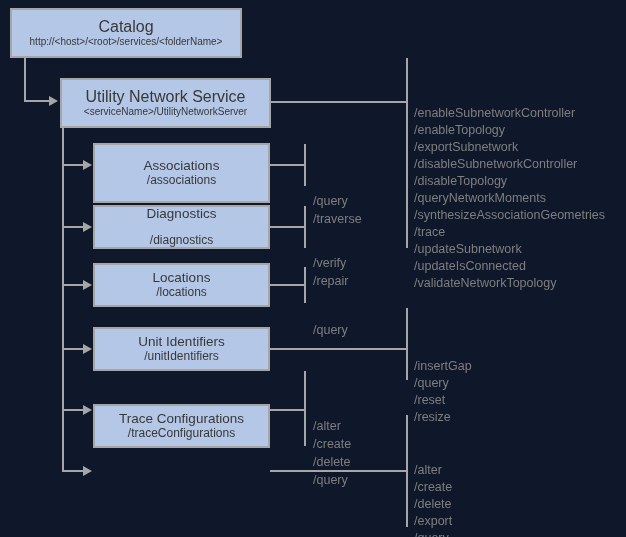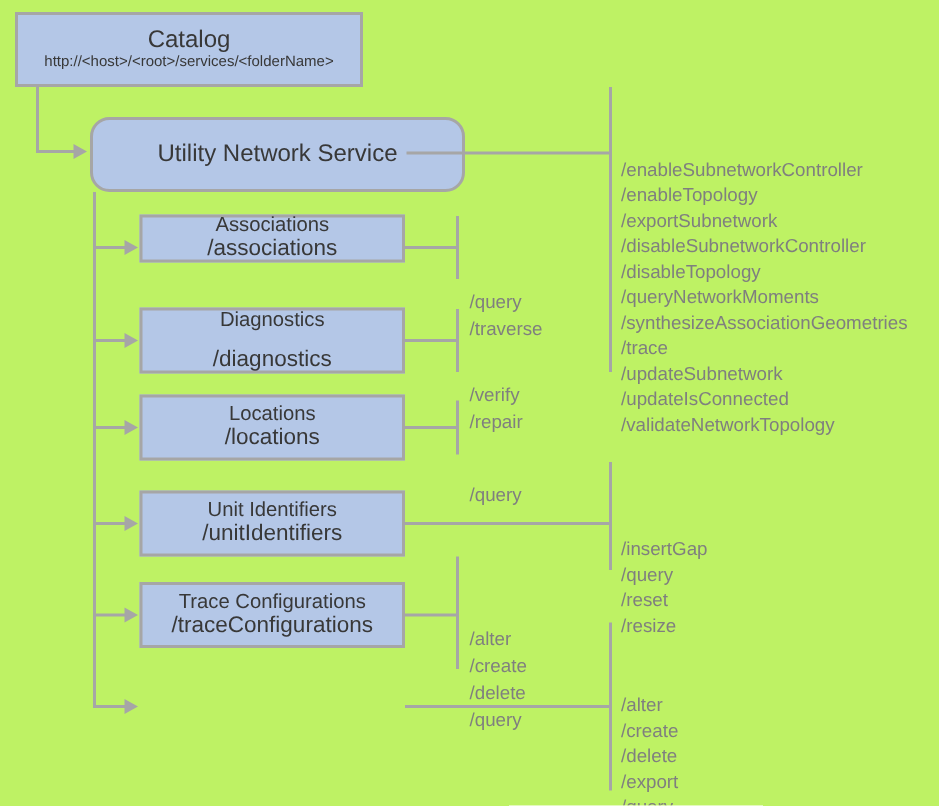--- a/index.html
+++ b/index.html
@@ -1,73 +1,74 @@
 <!DOCTYPE html>
 <html><head>
 <meta charset="utf-8">
 <style>
   html,body { margin:0; padding:0; background:#ffffff; }
   .canvas {
-    position:relative; width:626px; height:537px; background:#bef264;
+    position:relative; width:626px; height:537px; background:#0f172a;
     font-family:"Liberation Sans", sans-serif; overflow:hidden;
   }
   .node {
     position:absolute; background:#b4c7e7; border:2px solid #a6a6a6;
     box-sizing:border-box; display:flex; flex-direction:column;
     align-items:center; justify-content:center; text-align:center;
   }
   .node-title { font-size:16px; color:#383838; line-height:1.12; white-space:nowrap; }
   .sub .node-title { font-size:13.5px; }
   .node-sub { font-size:10px; color:#383838; line-height:1.25; white-space:nowrap; }
-  .sub .node-sub { font-size:15px; }
+  .sub .node-sub { font-size:12px; }
   .hline, .vline { position:absolute; background:#a6a6a6; }
   .arrow {
     position:absolute; width:0; height:0;
     border-top:5px solid transparent; border-bottom:5px solid transparent;
     border-left:9px solid #a6a6a6;
   }
   .ops { position:absolute; color:#7f7f7f; font-size:12.5px; white-space:nowrap;margin-top:45px; }
   .ops .op { line-height:17px; }
   .ops.lh18 .op { line-height:18px; }
 </style>
 </head>
 <body>
 
 <div class="canvas">
 
   <div class="node" style="left:10px; top:8px; width:232px; height:50px;">
     <div class="node-title">Catalog</div>
     <div class="node-sub">http://&lt;host&gt;/&lt;root&gt;/services/&lt;folderName&gt;</div>
   </div>
 
-  <div class="node" style="left:60px; top:78px; width:250px; height:50px;border-radius:13px;">
+  <div class="node" style="left:60px; top:78px; width:211px; height:50px;">
     <div class="node-title">Utility Network Service</div>
+    <div class="node-sub">&lt;serviceName&gt;/UtilityNetworkServer</div>
   </div>
 
-  <div class="node sub" style="left:93px; top:143px; width:177px; height:32px;">
+  <div class="node sub" style="left:93px; top:143px; width:177px; height:60px;">
     <div class="node-title">Associations</div>
     <div class="node-sub">/associations</div>
   </div>
 
   <div class="node sub" style="left:93px; top:205px; width:177px; height:44px;gap:11px;">
     <div class="node-title">Diagnostics</div>
     <div class="node-sub">/diagnostics</div>
   </div>
 
   <div class="node sub" style="left:93px; top:263px; width:177px; height:44px;">
     <div class="node-title">Locations</div>
     <div class="node-sub">/locations</div>
   </div>
 
   <div class="node sub" style="left:93px; top:327px; width:177px; height:44px;">
     <div class="node-title">Unit Identifiers</div>
     <div class="node-sub">/unitIdentifiers</div>
   </div>
 
-  <div class="node sub" style="left:93px; top:388px; width:177px; height:44px;">
+  <div class="node sub" style="left:93px; top:404px; width:177px; height:44px;">
     <div class="node-title">Trace Configurations</div>
     <div class="node-sub">/traceConfigurations</div>
   </div>
 
 
   <div class="vline" style="left:24px; top:58px; width:2px; height:43px;"></div>
   <div class="hline" style="left:24px; top:100px; width:26px; height:2px;"></div>
   <div class="arrow" style="left:49px; top:96px;"></div>
 
   <div class="vline" style="left:62px; top:128px; width:2px; height:344px;"></div>

